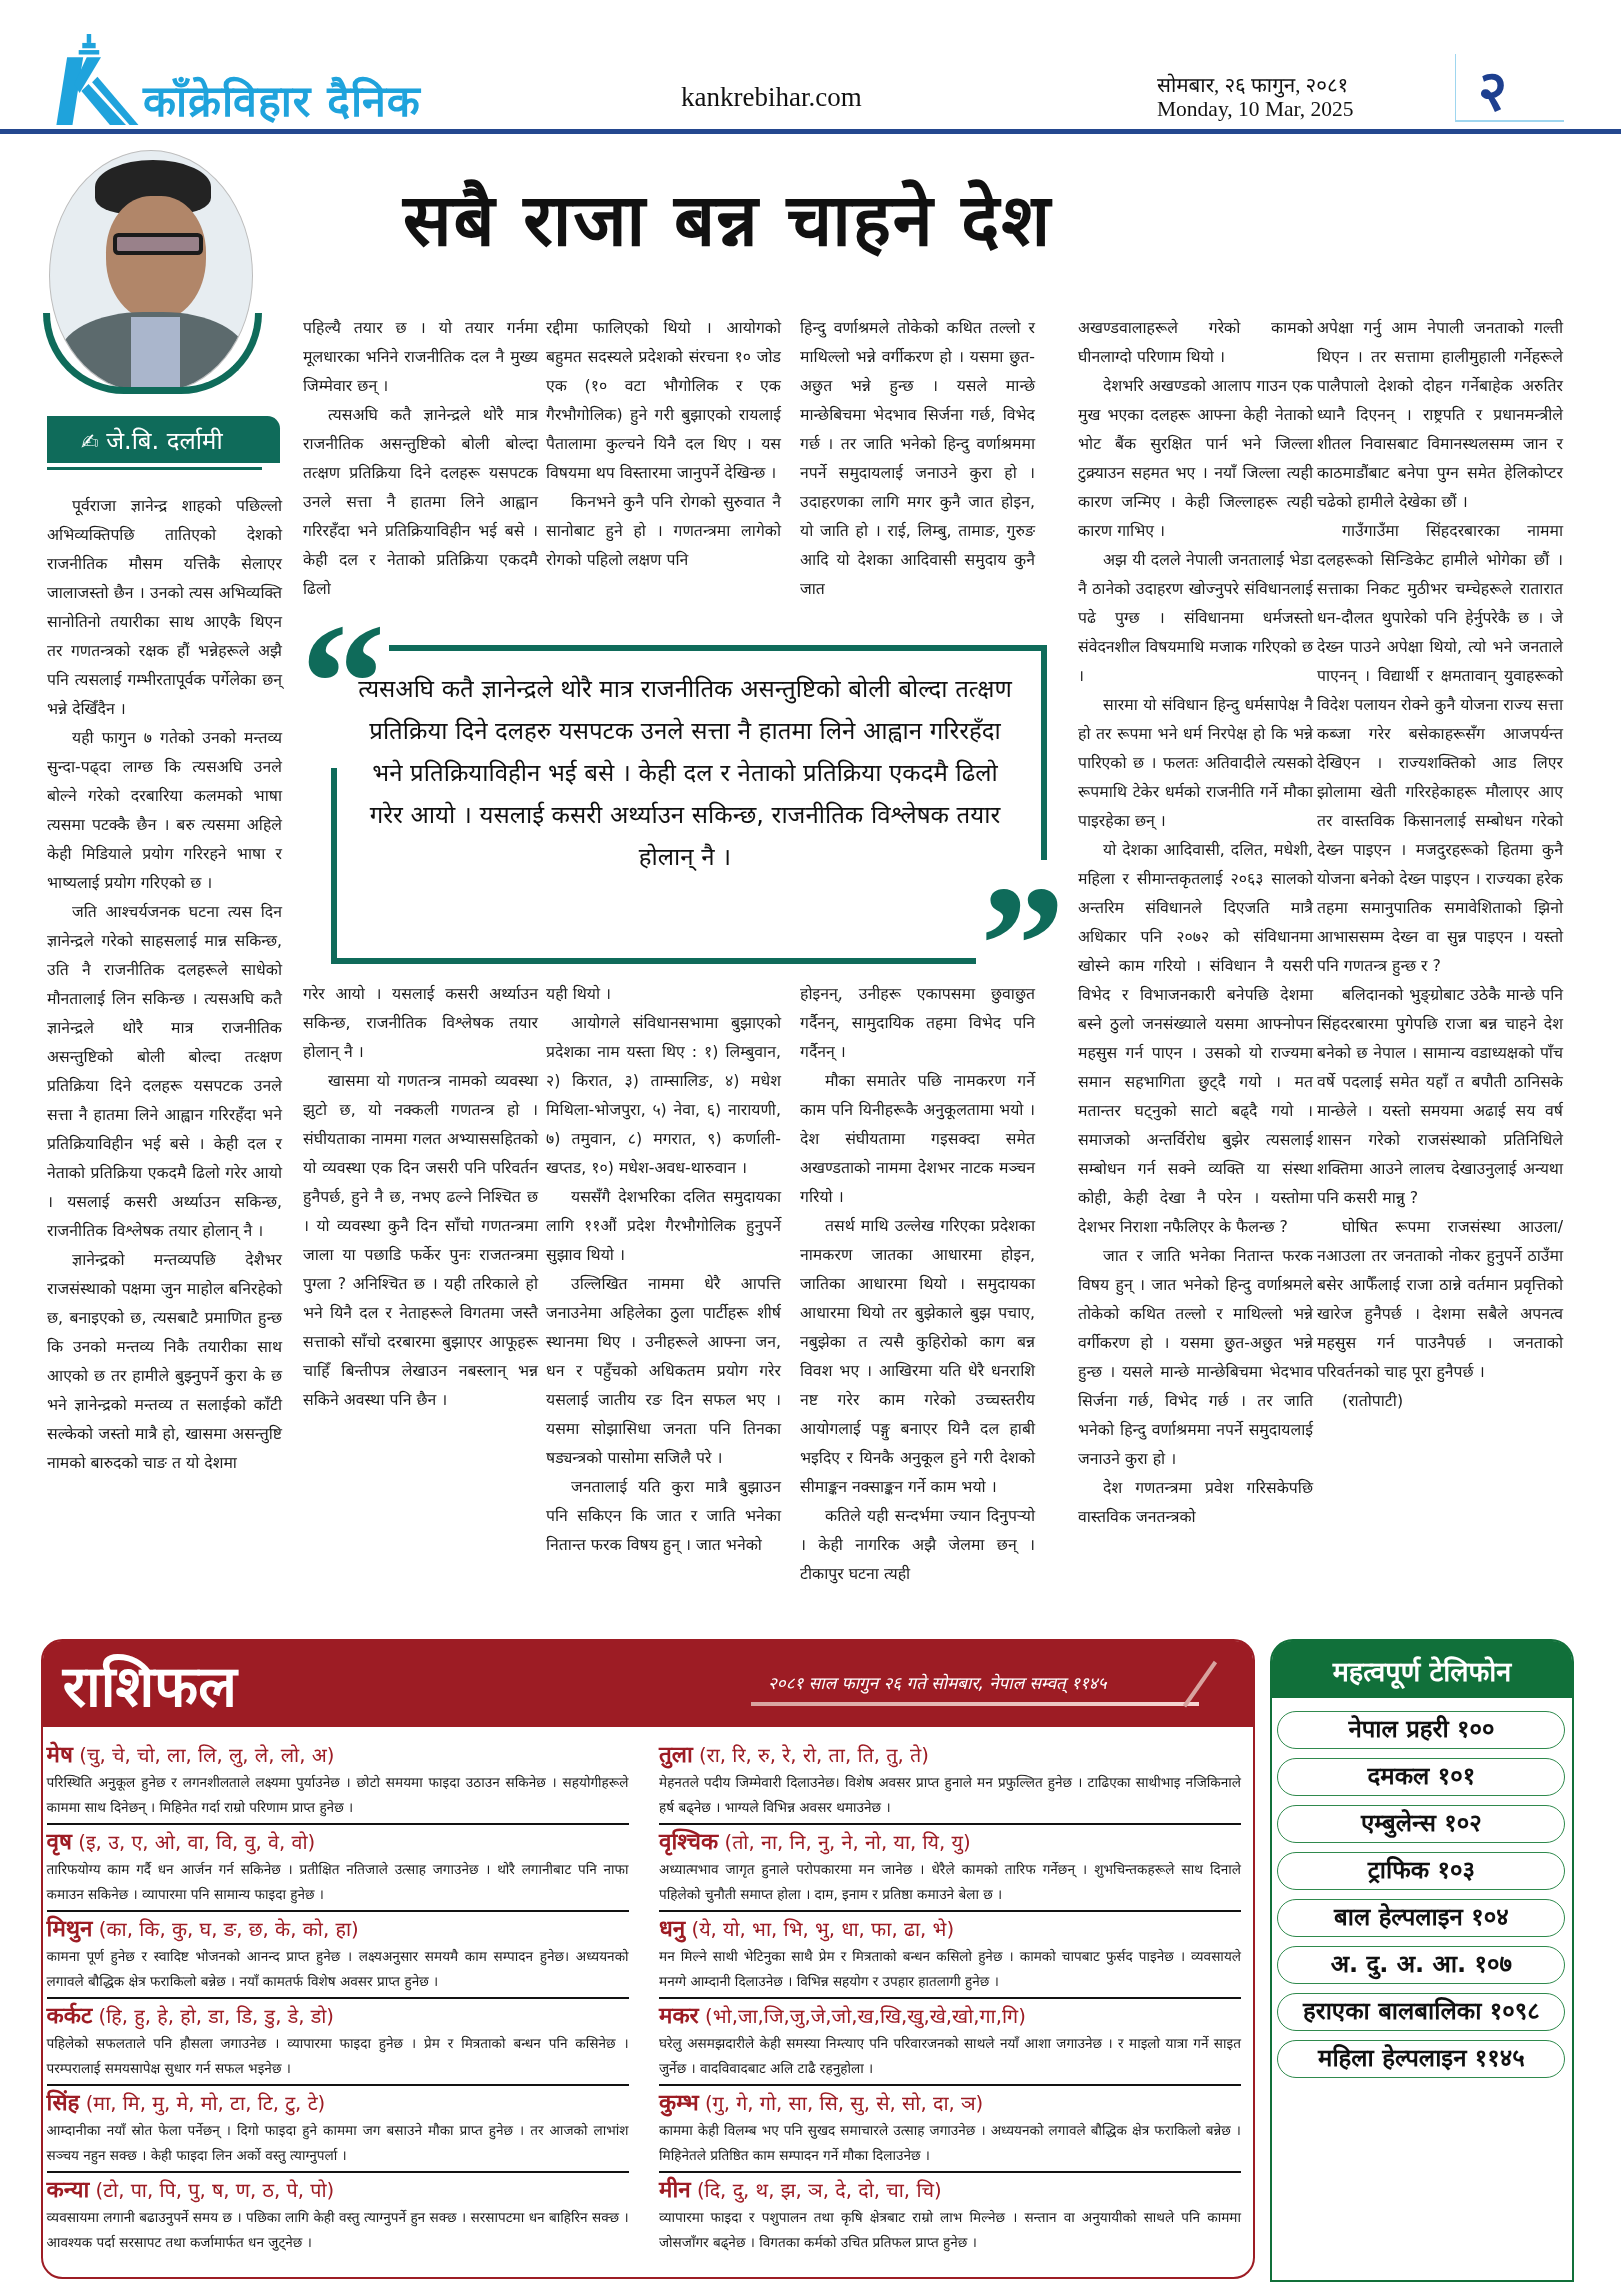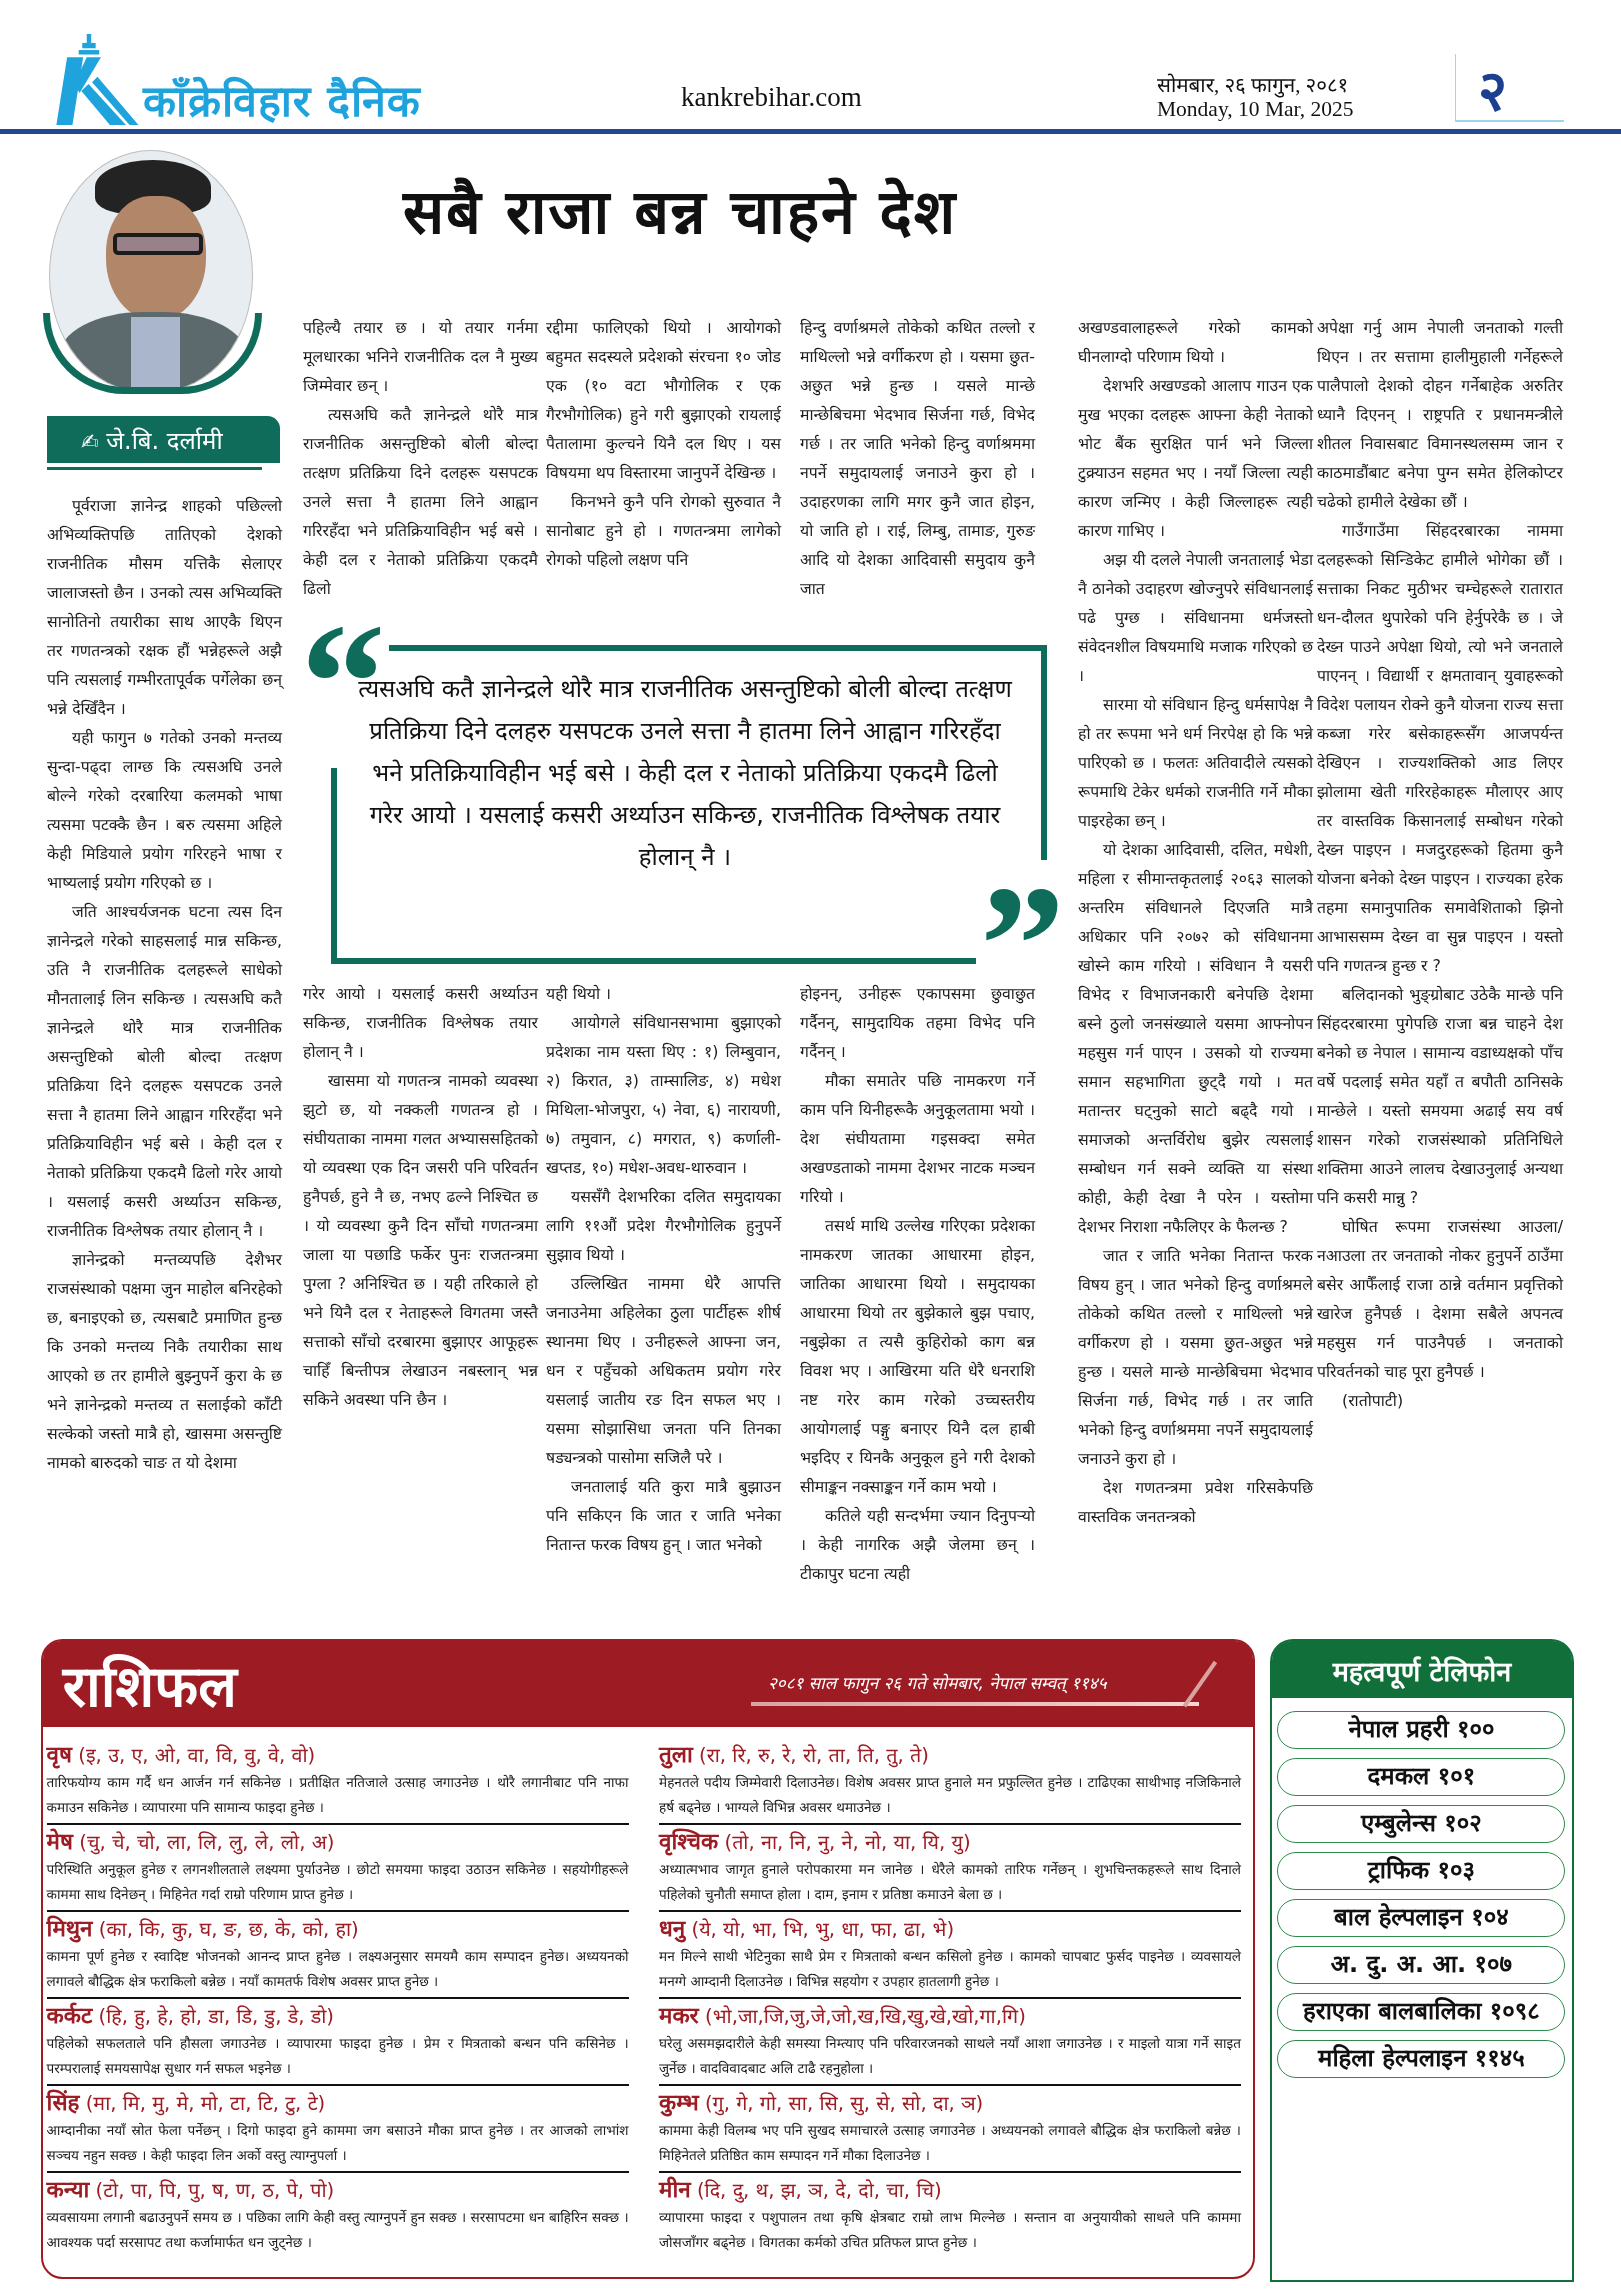--- a/index.html
+++ b/index.html
@@ -22,21 +22,21 @@
   .author-photo .hair { position: absolute; left: 45px; top: 9px; width: 116px; height: 54px; background: #232323; border-radius: 50% 50% 30% 30%; }
   .author-photo .face { position: absolute; left: 56px; top: 45px; width: 100px; height: 125px; background: #b18669; border-radius: 45% 45% 50% 50%; }
   .author-photo .glasses { position: absolute; left: 63px; top: 82px; width: 90px; height: 21.5px; border: 4.5px solid #1b1b1b; border-radius: 5.4px; background: rgba(110,120,200,0.35); }
   .author-photo .suit { position: absolute; left: 9px; top: 161px; width: 188px; height: 99px; background: #5c6a6d; border-radius: 45% 45% 0 0; }
   .author-photo .shirt { position: absolute; left: 81px; top: 166px; width: 49px; height: 81px; background: #aab6cc; }
   .author-arc { position: absolute; left: 43px; top: 313px; width: 219px; height: 81px; border: 7.2px solid #0f6b5a; border-top: none; border-radius: 0 0 107px 107px; }
   .author-tag { position: absolute; left: 47px; top: 416px; width: 233px; height: 47px; background: #0f6b5a; border-radius: 0 12.5px 0 0; color: #fff; font-size: 24px; padding: 7.2px 0 0 34px; }
   .author-tag-line { position: absolute; left: 47px; top: 467px; width: 215px; height: 2.7px; background: #0f6b5a; }
   .pen-icon { display: inline-block; margin-right: 7.2px; font-size: 21.5px; }
 
-  .headline { position: absolute; left: 403px; top: 168px; font-size: 61px; font-weight: bold; color: #111; letter-spacing: 1.8px; }
+  .headline { position: absolute; left: 403px; top: 168px; font-size: 72px; font-weight: bold; color: #111; letter-spacing: 1.8px; }
 
   
   .col { position: absolute; font-size: 15.8px; line-height: 29px; text-align: justify; color: #1b1b1b; }
   .col p { text-indent: 25px; }
   .col p.noindent { text-indent: 0; }
   .c1 { left: 47px;  top: 491px;  width: 235px; }
   .c2a{ left: 303px; top: 313px;  width: 235px; }
   .c3a{ left: 546px; top: 313px;  width: 235px; }
   .c4a{ left: 800px; top: 313px;  width: 235px; }
   .c5 { left: 1078px; top: 313px; width: 235px; }
@@ -180,26 +180,26 @@
 <div class="rashi">
   <div class="rashi-head">
     <div class="rashi-title">राशिफल</div>
     <div class="rashi-sub">२०८१ साल फागुन २६ गते सोमबार, नेपाल सम्वत् ११४५</div>
     <div class="rashi-sub-line"></div>
     <div class="rashi-slash"></div>
   </div>
 
   <div class="rashi-col left">
     <div class="sign">
+      <div class="sign-head"><span class="sign-name">मेष</span> <span>(चु, चे, चो, ला, लि, लु, ले, लो, अ)</span></div>
+      <div class="sign-text">परिस्थिति अनुकूल हुनेछ र लगनशीलताले लक्ष्यमा पुर्याउनेछ । छोटो समयमा फाइदा उठाउन सकिनेछ । सहयोगीहरूले काममा साथ दिनेछन् । मिहिनेत गर्दा राम्रो परिणाम प्राप्त हुनेछ ।</div>
+    </div>
+    <div class="sign">
       <div class="sign-head"><span class="sign-name">वृष</span> <span>(इ, उ, ए, ओ, वा, वि, वु, वे, वो)</span></div>
       <div class="sign-text">तारिफयोग्य काम गर्दै धन आर्जन गर्न सकिनेछ । प्रतीक्षित नतिजाले उत्साह जगाउनेछ । थोरै लगानीबाट पनि नाफा कमाउन सकिनेछ । व्यापारमा पनि सामान्य फाइदा हुनेछ ।</div>
-    </div>
-    <div class="sign">
-      <div class="sign-head"><span class="sign-name">मेष</span> <span>(चु, चे, चो, ला, लि, लु, ले, लो, अ)</span></div>
-      <div class="sign-text">परिस्थिति अनुकूल हुनेछ र लगनशीलताले लक्ष्यमा पुर्याउनेछ । छोटो समयमा फाइदा उठाउन सकिनेछ । सहयोगीहरूले काममा साथ दिनेछन् । मिहिनेत गर्दा राम्रो परिणाम प्राप्त हुनेछ ।</div>
     </div>
     <div class="sign">
       <div class="sign-head"><span class="sign-name">मिथुन</span> <span>(का, कि, कु, घ, ङ, छ, के, को, हा)</span></div>
       <div class="sign-text">कामना पूर्ण हुनेछ र स्वादिष्ट भोजनको आनन्द प्राप्त हुनेछ । लक्ष्यअनुसार समयमै काम सम्पादन हुनेछ। अध्ययनको लगावले बौद्धिक क्षेत्र फराकिलो बन्नेछ । नयाँ कामतर्फ विशेष अवसर प्राप्त हुनेछ ।</div>
     </div>
     <div class="sign">
       <div class="sign-head"><span class="sign-name">कर्कट</span> <span>(हि, हु, हे, हो, डा, डि, डु, डे, डो)</span></div>
       <div class="sign-text">पहिलेको सफलताले पनि हौसला जगाउनेछ । व्यापारमा फाइदा हुनेछ । प्रेम र मित्रताको बन्धन पनि कसिनेछ । परम्परालाई समयसापेक्ष सुधार गर्न सफल भइनेछ ।</div>
     </div>
     <div class="sign">

